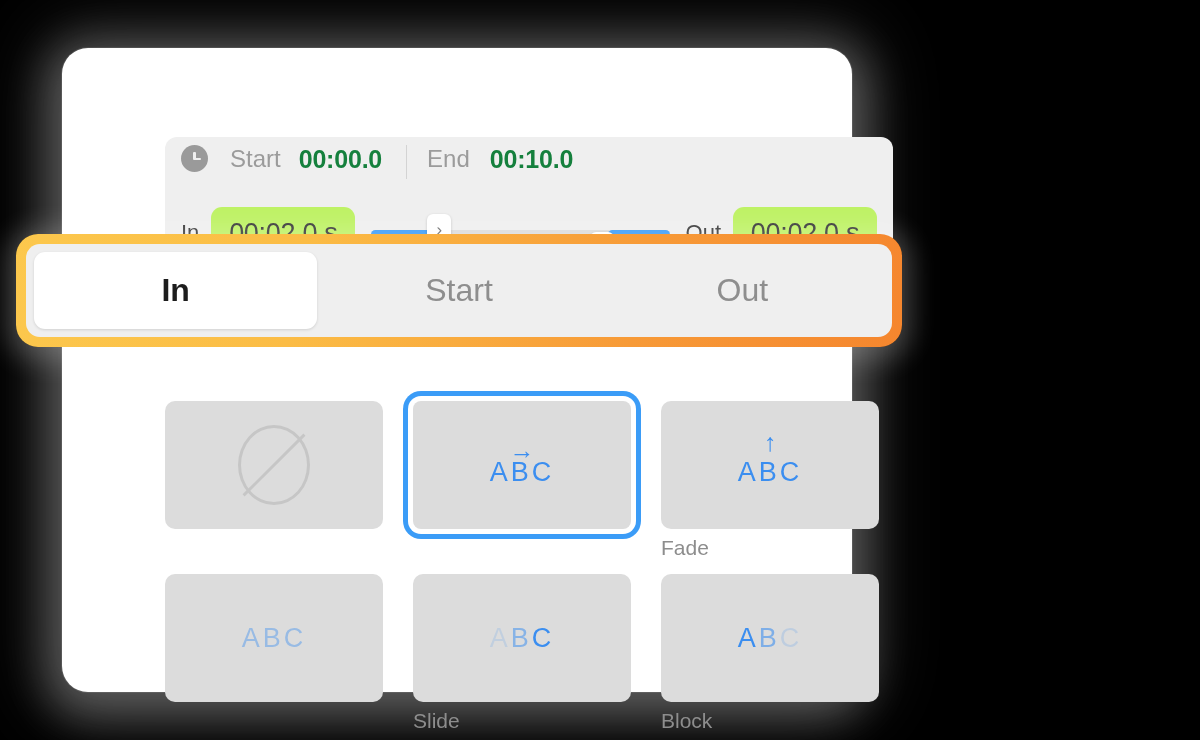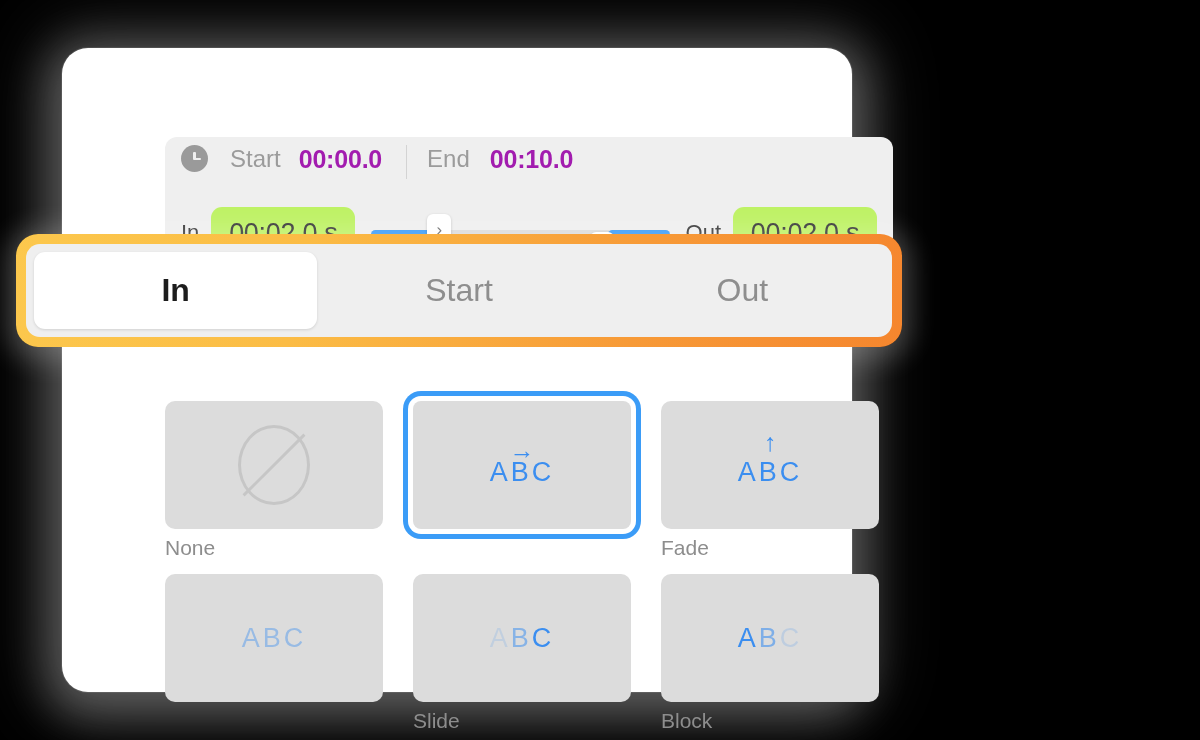--- a/index.html
+++ b/index.html
@@ -84,21 +84,21 @@
     background: #efefef;
     border-radius: 1px;
   }
 
   .tlabel {
     color: #9b9b9b;
     font-size: 24px;
     font-weight: 400;
   }
   .tvalue {
-    color: #a21caf;
+    color: #15803d;
     font-size: 25px;
     font-weight: 700;
     letter-spacing: -0.2px;
   }
   .tdivider {
     width: 1px;
     height: 34px;
     background: #d3d3d3;
   }
 
@@ -345,21 +345,20 @@
       </div>
 
     </div>
 
     <div class="effects">
 
       <div class="effect">
         <div class="thumb">
           <span class="no-icon"></span>
         </div>
-        <div class="caption">None</div>
       </div>
 
       <div class="effect selected">
         <div class="thumb">
           <span class="arrow arrow-right">→</span>
           <span class="abc shift-up">ABC</span>
         </div>
       </div>
 
       <div class="effect">

